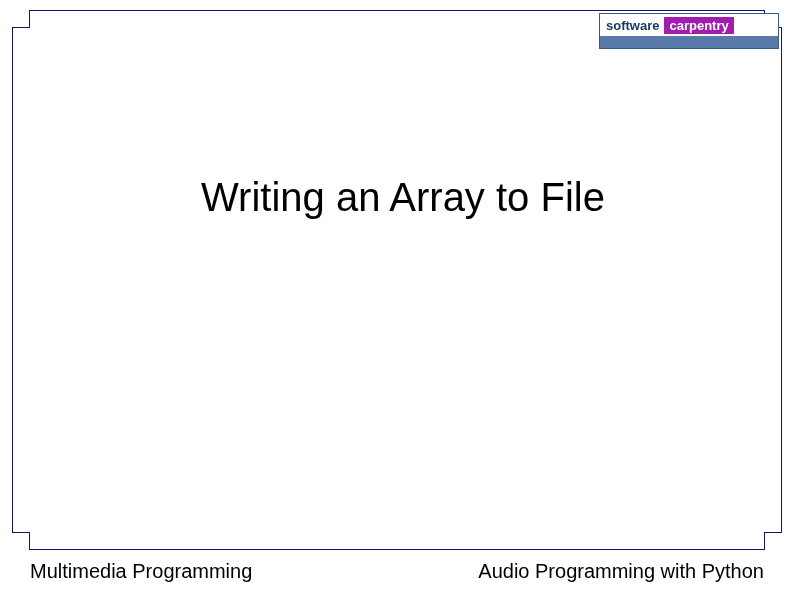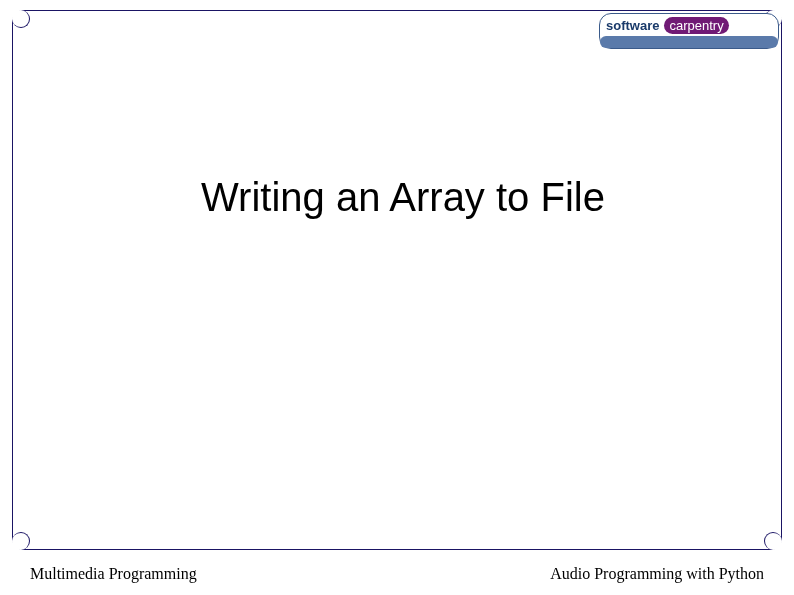--- a/index.html
+++ b/index.html
@@ -1,19 +1,18 @@
 <!DOCTYPE html>
 <html><head>
   <meta charset="utf-8">
   <style>
     * {
       margin: 0;
       padding: 0;
       box-sizing: border-box;
-      border-radius: 12px;
     }
     body {
       width: 794px;
       height: 595px;
       background: #ffffff;
       font-family: Arial, Helvetica, sans-serif;
       position: relative;
       overflow: hidden;
     }
     .slide-border {
@@ -71,24 +70,24 @@
       align-items: center;
       padding: 0 6px;
       gap: 5px;
       font-size: 13px;
     }
     .logo-software {
       font-weight: bold;
       color: #1a3a6a;
     }
     .logo-carpentry {
-      background: #701a75;
+      background: #a21caf;
       color: #ffffff;
       padding: 1px 5px;
-      font-weight: normal;
+      font-weight: bold;
     }
     .logo-bottom {
       height: 12px;
       background: #5a7aaa;
       font-size: 7px;
       color: #d0d8e8;
       padding: 0 6px;
       display: flex;
       align-items: center;
       justify-content: space-between;
@@ -104,23 +103,22 @@
       color: #000000;
       font-family: Arial, Helvetica, sans-serif;
     }
     .footer {
       position: absolute;
       bottom: 12px;
       left: 30px;
       right: 30px;
       display: flex;
       justify-content: space-between;
-      font-size: 16px;
+      font-size: 20px;
       color: #000000;
-      font-family: Liberation Serif, serif;
     }
     .footer-left {
       text-align: left;
     }
     .footer-right {
       text-align: right;
     }
   </style>
 </head>
 <body>

